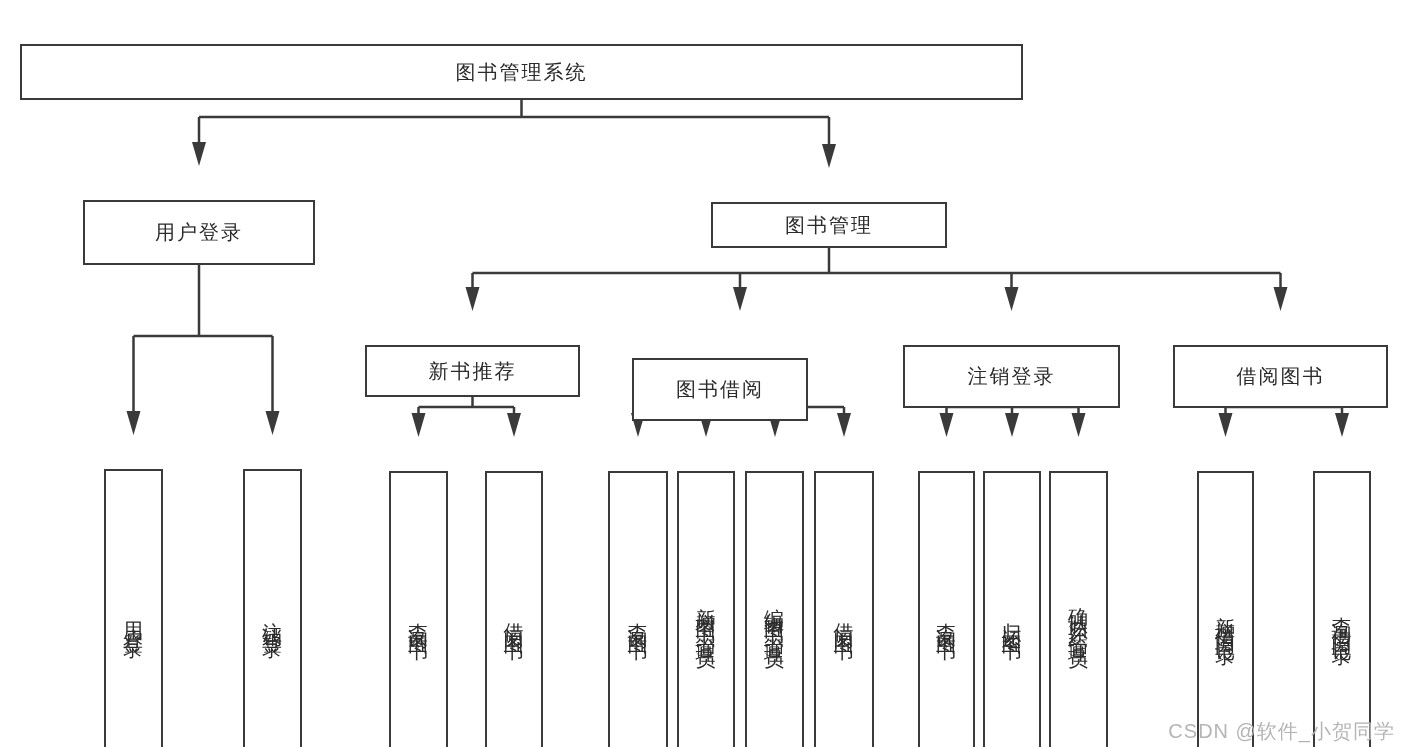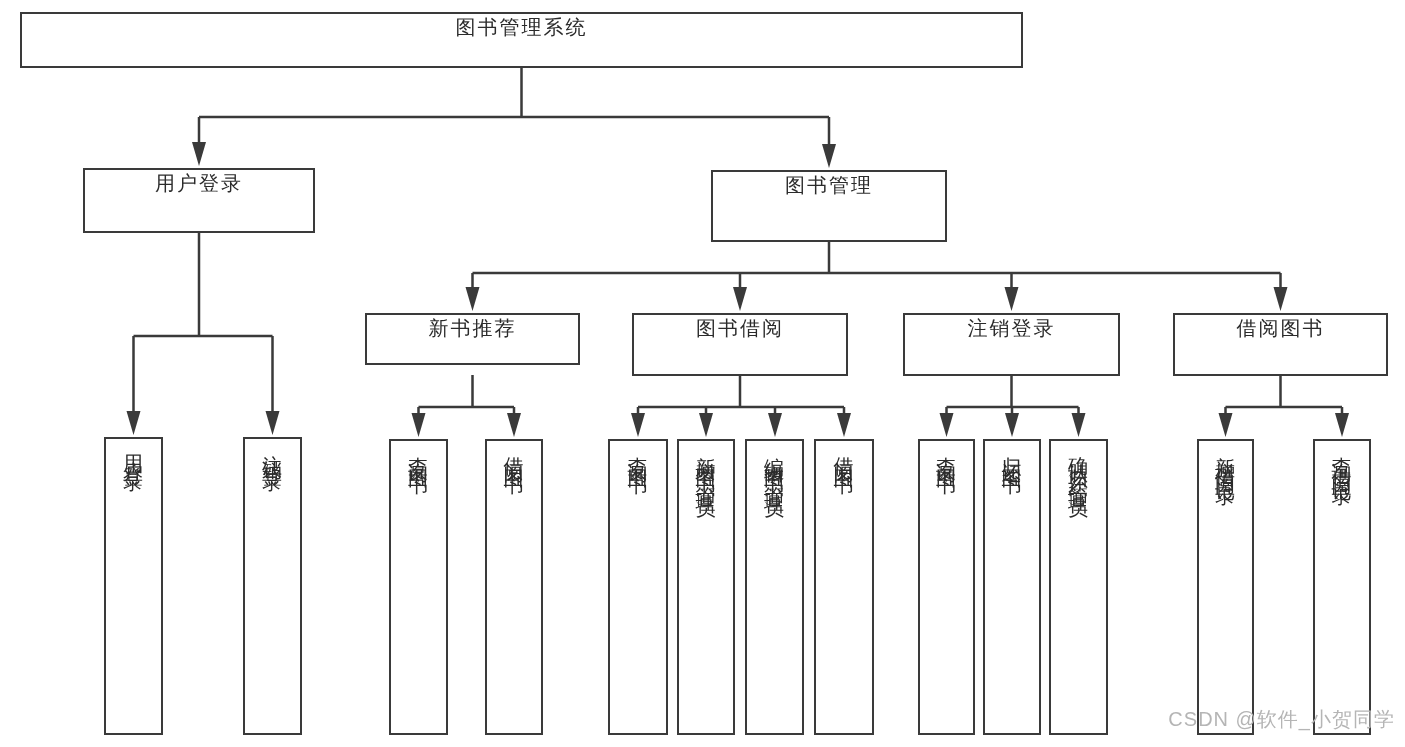--- a/index.html
+++ b/index.html
@@ -4,30 +4,31 @@
 <style>
   html,body { margin:0; padding:0; background:#ffffff; }
   .canvas {
     position:relative; width:1405px; height:747px; background:#ffffff;
     font-family:"Liberation Sans", sans-serif; overflow:hidden;
   }
   svg.connectors { position:absolute; left:0; top:0; width:1405px; height:747px; }
   .box {
     position:absolute; box-sizing:border-box;
     border:2.5px solid #3a3a3a; background:#ffffff;
-    display:flex; align-items:flex-start; justify-content:center;
+    display:flex; align-items:center; justify-content:center;
     color:#2b2b2b;
+    margin-top:32px;
   }
   .hlabel { font-size:20px; letter-spacing:2px; white-space:nowrap; }
   .vlabel {
     writing-mode:vertical-rl; text-orientation:mixed;
     font-size:20px; letter-spacing:6px; line-height:1;
   }
   .watermark {
-    position:absolute; right:10px; bottom:14px;
+    position:absolute; right:10px; bottom:2px;
     font-size:20px; color:#b5b5b5; letter-spacing:1px; white-space:nowrap;margin-top:42px;
   }
 </style>
 </head>
 <body>
 
 <div class="canvas">
 
   <svg class="connectors" viewBox="0 0 1405 747" xmlns="http://www.w3.org/2000/svg">
     <g stroke="#3a3a3a" stroke-width="2.5" fill="none">
@@ -69,28 +70,28 @@
     </g>
   </svg>
 
   <div class="box" style="left:20px;top:12px;width:1003px;height:56px">
     <span class="hlabel">图书管理系统</span>
   </div>
 
   <div class="box" style="left:83px;top:168px;width:232px;height:65px">
     <span class="hlabel">用户登录</span>
   </div>
-  <div class="box" style="left:711px;top:170px;width:236px;height:72px">
+  <div class="box" style="left:711px;top:170px;width:236px;height:46px">
     <span class="hlabel">图书管理</span>
   </div>
 
   <div class="box" style="left:365px;top:313px;width:215px;height:52px">
     <span class="hlabel">新书推荐</span>
   </div>
-  <div class="box" style="left:632px;top:313px;width:216px;height:63px">
+  <div class="box" style="left:632px;top:326px;width:176px;height:63px">
     <span class="hlabel">图书借阅</span>
   </div>
   <div class="box" style="left:903px;top:313px;width:217px;height:63px">
     <span class="hlabel">注销登录</span>
   </div>
   <div class="box" style="left:1173px;top:313px;width:215px;height:63px">
     <span class="hlabel">借阅图书</span>
   </div>
 
   <div class="box" style="left:104px;top:437px;width:59px;height:298px">

